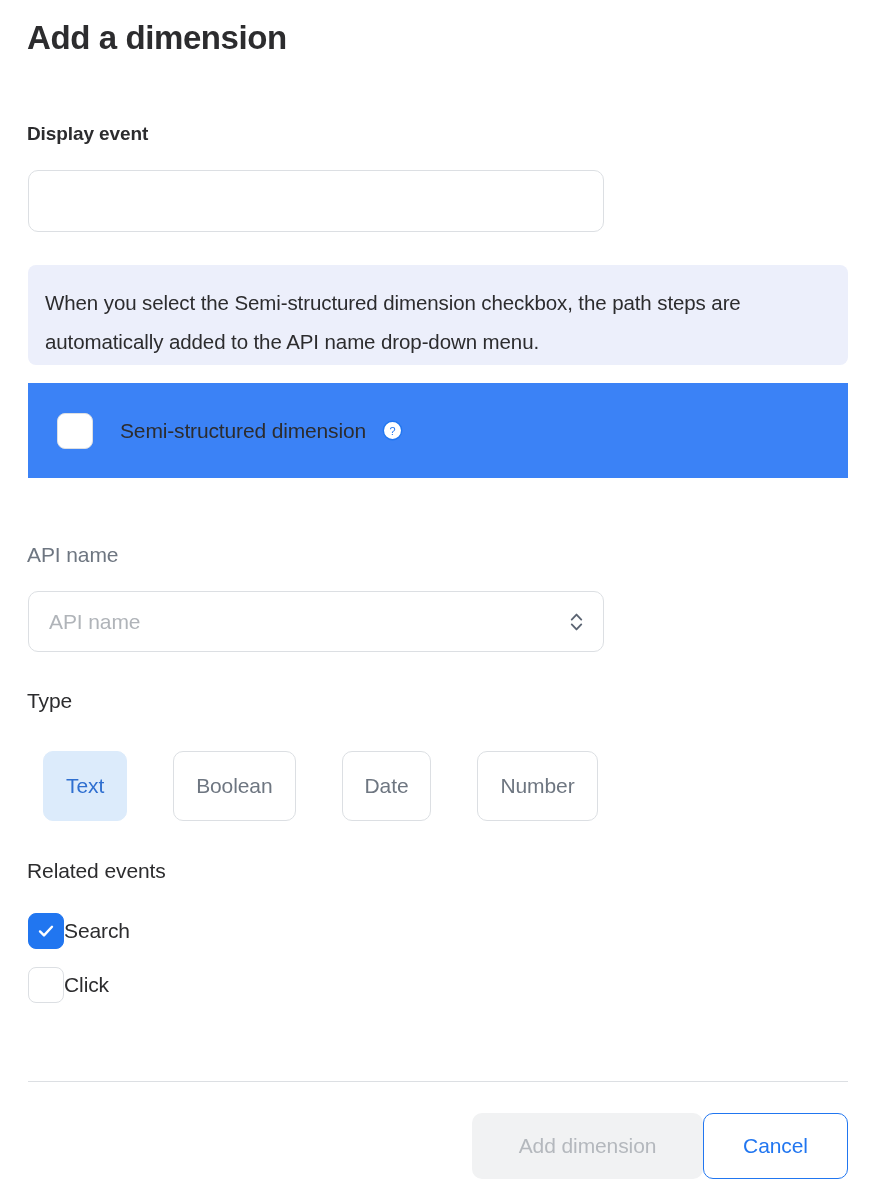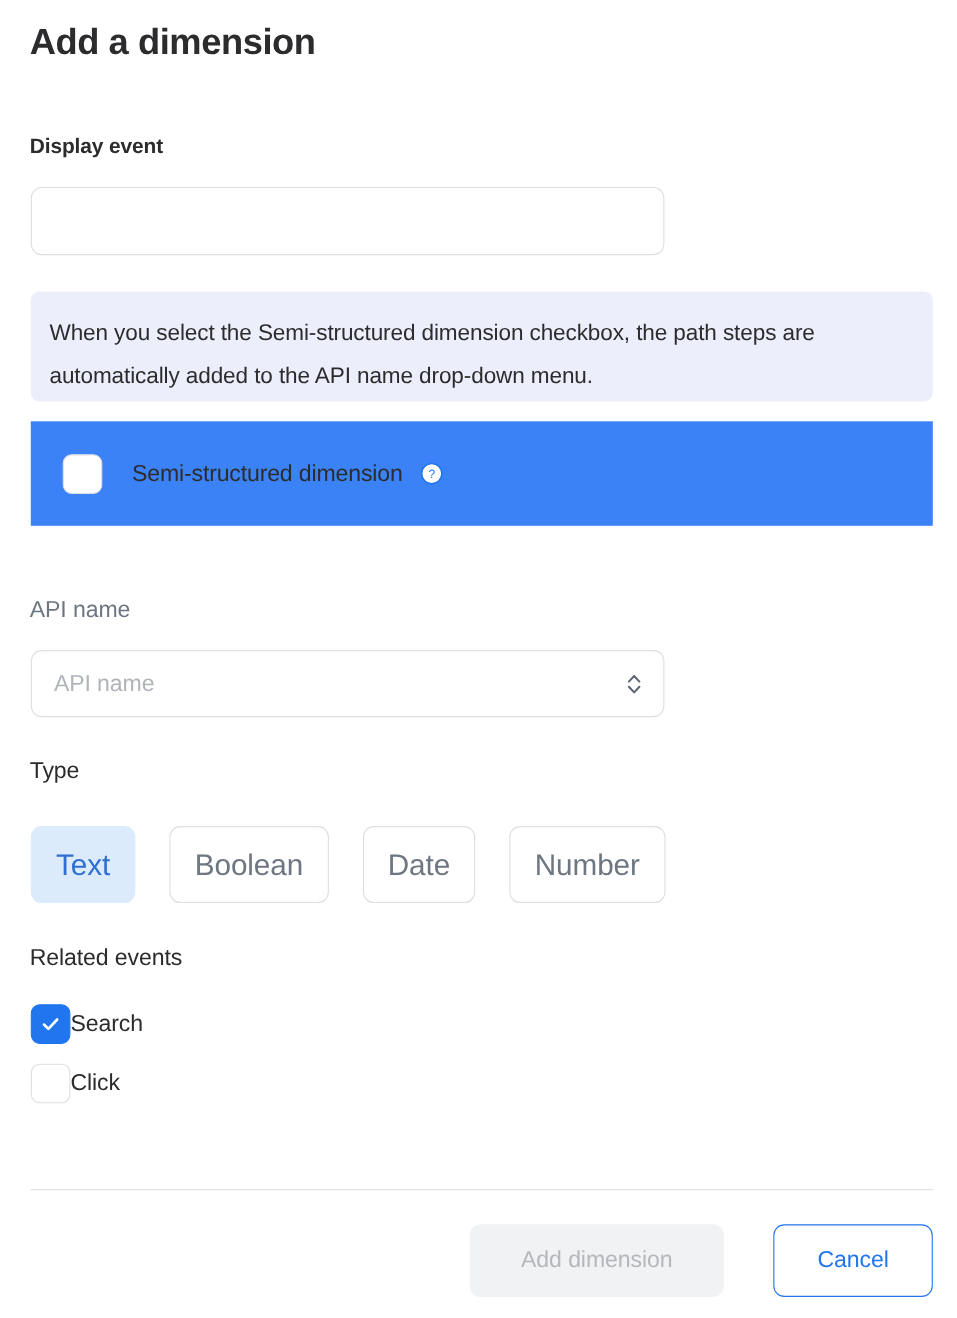--- a/index.html
+++ b/index.html
@@ -169,28 +169,29 @@
     display: flex;
     gap: 31px;
   }
   .type-chip {
     height: 70px;
     box-sizing: border-box;
     border-radius: 10px;
     display: flex;
     align-items: center;
     justify-content: center;
-    font-size: 27px;
+    font-size: 21px;
     letter-spacing: -0.1px;
     padding: 0 22px;
     cursor: pointer;
     border: 1px solid #dcdfe3;
     background: #ffffff;
     color: #6e7681;
     user-select: none;
+    margin-left: 15px;
   }
   .type-chip.selected {
     background: #dcebfb;
     border-color: #dcebfb;
     color: #2f6fd0;
   }
 
   
   .related-label {
     position: absolute;
@@ -246,21 +247,20 @@
   }
   .footer-actions {
     position: absolute;
     left: 28px;
     top: 1113px;
     width: 820px;
     height: 66px;
     display: flex;
     justify-content: flex-end;
     align-items: flex-end;
-    gap: 45px;
   }
   .btn-primary-disabled {
     width: 231px;
     height: 66px;
     box-sizing: border-box;
     border: none;
     border-radius: 10px;
     background: #f1f2f3;
     color: #b4b8bd;
     font-family: "Liberation Sans", sans-serif;

